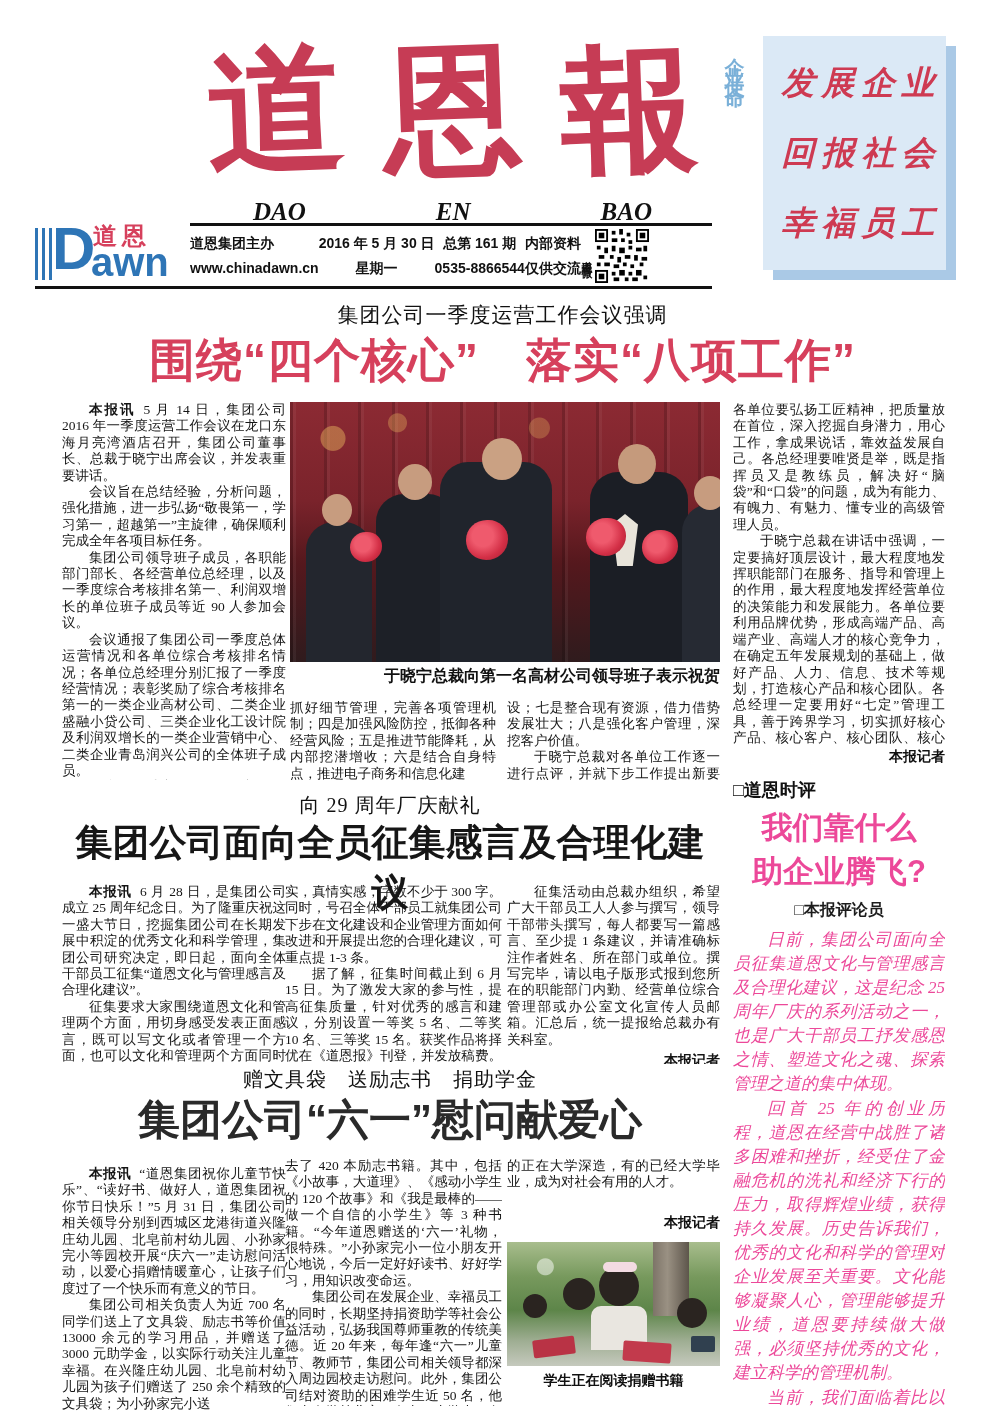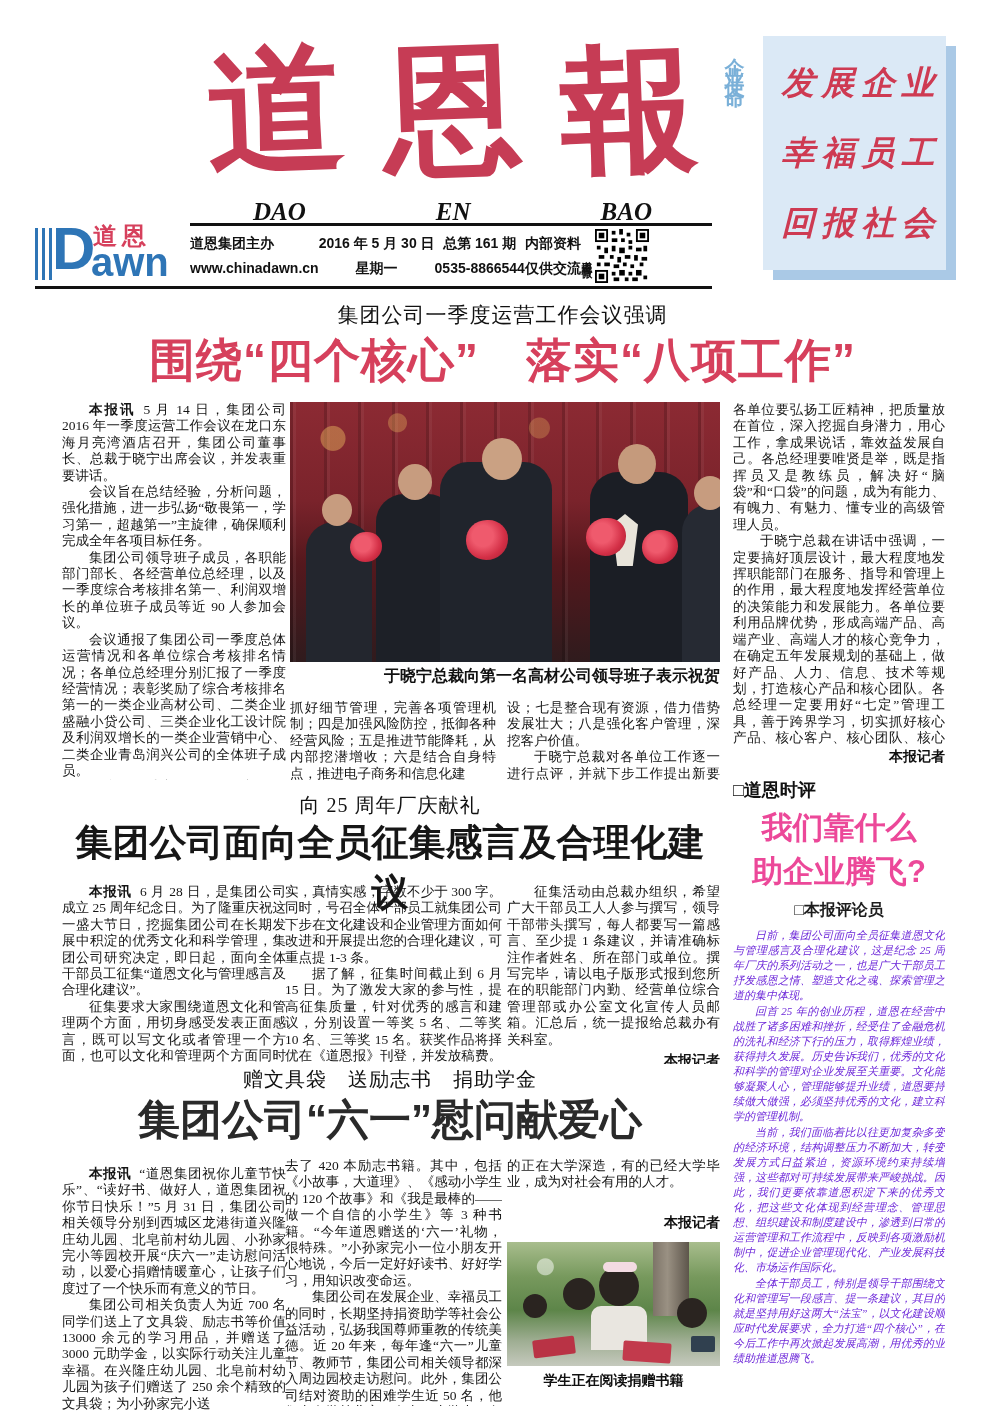--- a/index.html
+++ b/index.html
@@ -90,21 +90,21 @@
 
   
   .op-label { left:733px; top:778px; width:212px; font-family:"Liberation Sans",sans-serif;
     font-weight:bold; font-size:18px; color:#111; }
   .op-title { left:733px; top:806px; width:212px; text-align:center;
     font-family:"Liberation Sans",sans-serif; font-weight:bold; font-size:31px; line-height:44px;
     color:#ec4899; }
   .op-author { left:733px; top:900px; width:212px; text-align:center; font-weight:bold;
     font-size:16px; font-family:"Liberation Sans",sans-serif; }
   .op-body { left:733px; top:928px; width:212px; height:478px; overflow:hidden;
-    font-style:italic; font-size:11px; line-height:15px; text-align:justify; color:#6d28d9; }
+    font-style:italic; font-size:17px; line-height:24px; text-align:justify; color:#ec4899; }
   .op-body p { text-indent:2em; margin-bottom:1px; }
 
   
   .photo1 { left:290px; top:402px; width:430px; height:260px; overflow:hidden;
     background:
       radial-gradient(circle at 10% 14%, rgba(235,185,95,.45) 0 12px, transparent 13px),
       radial-gradient(circle at 25% 8%,  rgba(235,185,95,.35) 0 9px,  transparent 10px),
       radial-gradient(circle at 58% 10%, rgba(235,185,95,.30) 0 10px, transparent 11px),
       repeating-linear-gradient(90deg, rgba(0,0,0,.16) 0 3px, rgba(255,255,255,.05) 3px 6px, transparent 6px 34px),
       linear-gradient(180deg,#8c2a33 0%,#7a232b 38%,#55181d 62%,#2f1b1d 100%); }
@@ -243,22 +243,22 @@
           <rect x="24" y="2" width="3" height="3" fill="#000"></rect>
         <rect x="1" y="23" width="5" height="5" fill="#fff"></rect>
           <rect x="2" y="24" width="3" height="3" fill="#000"></rect>
       </svg>
     </div>
   </div>
 
   <div class="abs mission-label">企业使命</div>
   <div class="abs mission-box">
     <div class="mission-line">发展企业</div>
+    <div class="mission-line">回报社会</div>
     <div class="mission-line">幸福员工</div>
-    <div class="mission-line">回报社会</div>
   </div>
 
   <div class="abs kicker a1-kicker">集团公司一季度运营工作会议强调</div>
   <div class="abs a1-headline">围绕“四个核心”　落实“八项工作”</div>
 
   <div class="col a1c1">
     <p><span class="lead">本报讯</span><span>5 月 14 日，集团公司 2016 年一季度运营工作会议在龙口东海月亮湾酒店召开，集团公司董事长、总裁于晓宁出席会议，并发表重要讲话。</span></p>
     <p>会议旨在总结经验，分析问题，强化措施，进一步弘扬“敬畏第一，学习第一，超越第一”主旋律，确保顺利完成全年各项目标任务。</p>
     <p>集团公司领导班子成员，各职能部门部长、各经营单位总经理，以及一季度综合考核排名第一、利润双增长的单位班子成员等近 90 人参加会议。</p>
     <p>会议通报了集团公司一季度总体运营情况和各单位综合考核排名情况；各单位总经理分别汇报了一季度经营情况；表彰奖励了综合考核排名第一的一类企业高材公司、二类企业盛融小贷公司、三类企业化工设计院及利润双增长的一类企业营销中心、二类企业青岛润兴公司的全体班子成员。</p>
@@ -290,21 +290,21 @@
   <div class="col a1c3">
     <p class="noindent">设；七是整合现有资源，借力借势发展壮大；八是强化客户管理，深挖客户价值。</p>
     <p>于晓宁总裁对各单位工作逐一进行点评，并就下步工作提出新要求。他指出，</p>
   </div>
   <div class="col a1c4">
     <p class="noindent">各单位要弘扬工匠精神，把质量放在首位，深入挖掘自身潜力，用心工作，拿成果说话，靠效益发展自己。各总经理要唯贤是举，既是指挥员又是教练员，解决好“脑袋”和“口袋”的问题，成为有能力、有魄力、有魅力、懂专业的高级管理人员。</p>
     <p>于晓宁总裁在讲话中强调，一定要搞好顶层设计，最大程度地发挥职能部门在服务、指导和管理上的作用，最大程度地发挥经营单位的决策能力和发展能力。各单位要利用品牌优势，形成高端产品、高端产业、高端人才的核心竞争力，在确定五年发展规划的基础上，做好产品、人力、信息、技术等规划，打造核心产品和核心团队。各总经理一定要用好“七定”管理工具，善于跨界学习，切实抓好核心产品、核心客户、核心团队、核心竞争力四大核心；要在客户管理上建立内部沟通机制，注重各项流程管控；要在经营管理上注重抓安全、抓环保、抓队伍、抓效益，为加快企业发展不断注入新活力。</p>
   </div>
   <div class="byline a1-byline">本报记者</div>
 
-  <div class="abs kicker a2-kicker">向 25 周年厂庆献礼</div>
+  <div class="abs kicker a2-kicker">向 29 周年厂庆献礼</div>
   <div class="abs a2-headline">集团公司面向全员征集感言及合理化建议</div>
 
   <div class="col a2c1">
     <p><span class="lead">本报讯</span><span>6 月 28 日，是集团公司成立 25 周年纪念日。为了隆重庆祝这一盛大节日，挖掘集团公司在长期发展中积淀的优秀文化和科学管理，集团公司研究决定，即日起，面向全体干部员工征集“道恩文化与管理感言及合理化建议”。</span></p>
     <p>征集要求大家围绕道恩文化和管理两个方面，用切身感受发表正面感言，既可以写文化或者管理一个方面，也可以文化和管理两个方面同时写，要求语言朴</p>
   </div>
   <div class="col a2c2">
     <p class="noindent">实，真情实感，字数不少于 300 字。同时，号召全体干部员工就集团公司下步在文化建设和企业管理方面如何改进和开展提出您的合理化建议，可重点提 1-3 条。</p>
     <p>据了解，征集时间截止到 6 月 15 日。为了激发大家的参与性，提高征集质量，针对优秀的感言和建议，分别设置一等奖 5 名、二等奖 10 名、三等奖 15 名。获奖作品将择优在《道恩报》刊登，并发放稿费。同时，在集团官网、官微、OA 等媒介发布。</p>
   </div>

